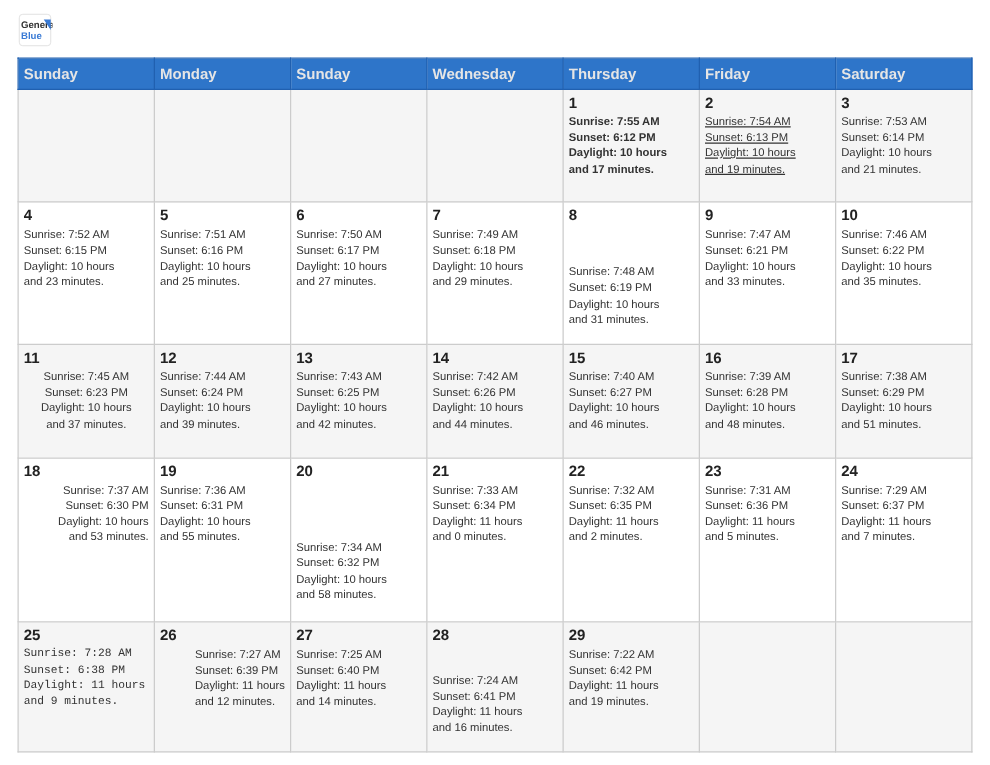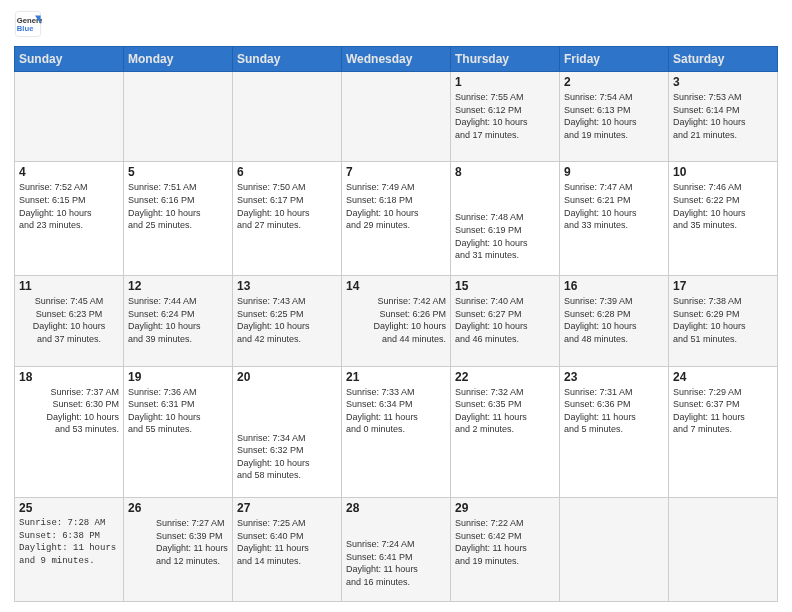--- a/index.html
+++ b/index.html
@@ -125,28 +125,28 @@
         </tr>
     </thead>
     <tbody id="calendar-body">
     <tr class="row-shaded">
           <td class="empty"></td>
           <td class="empty"></td>
           <td class="empty"></td>
           <td class="empty"></td>
           <td>
             <span class="day-num">1</span>
-            <div class="day-info" style="white-space: pre-line;">Sunrise: 7:55 AM
+            <div class="day-info" style="white-space: pre-line; font-weight: bold;">Sunrise: 7:55 AM
 Sunset: 6:12 PM
 Daylight: 10 hours
 and 17 minutes.</div>
           </td>
           <td>
             <span class="day-num">2</span>
-            <div class="day-info" style="white-space: pre-line;">Sunrise: 7:54 AM
+            <div class="day-info" style="white-space: pre-line; text-decoration: underline;">Sunrise: 7:54 AM
 Sunset: 6:13 PM
 Daylight: 10 hours
 and 19 minutes.</div>
           </td>
           <td>
             <span class="day-num">3</span>
             <div class="day-info" style="white-space: pre-line;">Sunrise: 7:53 AM
 Sunset: 6:14 PM
 Daylight: 10 hours
 and 21 minutes.</div>
@@ -220,21 +220,21 @@
           </td>
           <td>
             <span class="day-num">13</span>
             <div class="day-info" style="white-space: pre-line;">Sunrise: 7:43 AM
 Sunset: 6:25 PM
 Daylight: 10 hours
 and 42 minutes.</div>
           </td>
           <td>
             <span class="day-num">14</span>
-            <div class="day-info" style="white-space: pre-line; text-align: right;">Sunrise: 7:42 AM
+            <div class="day-info" style="white-space: pre-line;">Sunrise: 7:42 AM
 Sunset: 6:26 PM
 Daylight: 10 hours
 and 44 minutes.</div>
           </td>
           <td>
             <span class="day-num">15</span>
             <div class="day-info" style="white-space: pre-line;">Sunrise: 7:40 AM
 Sunset: 6:27 PM
 Daylight: 10 hours
 and 46 minutes.</div>

